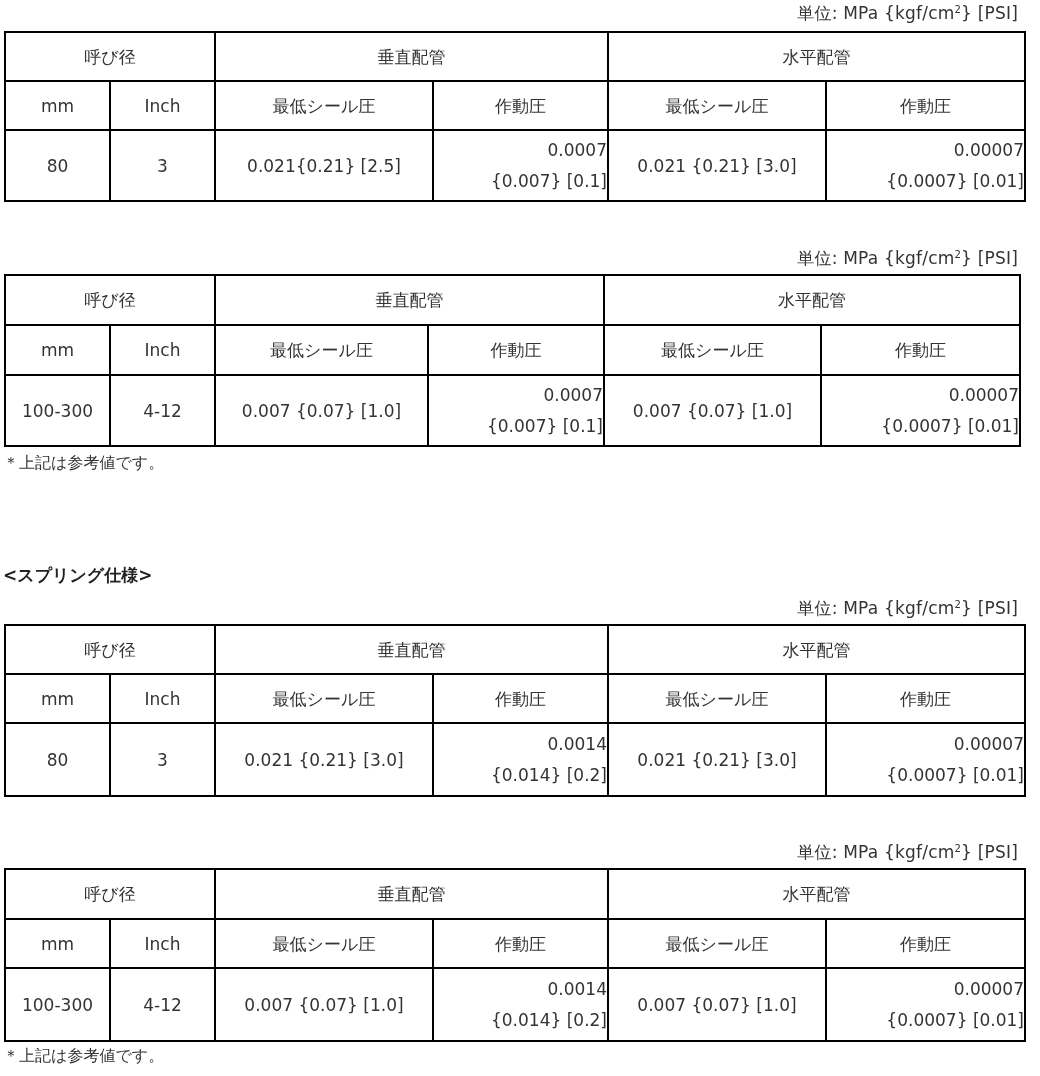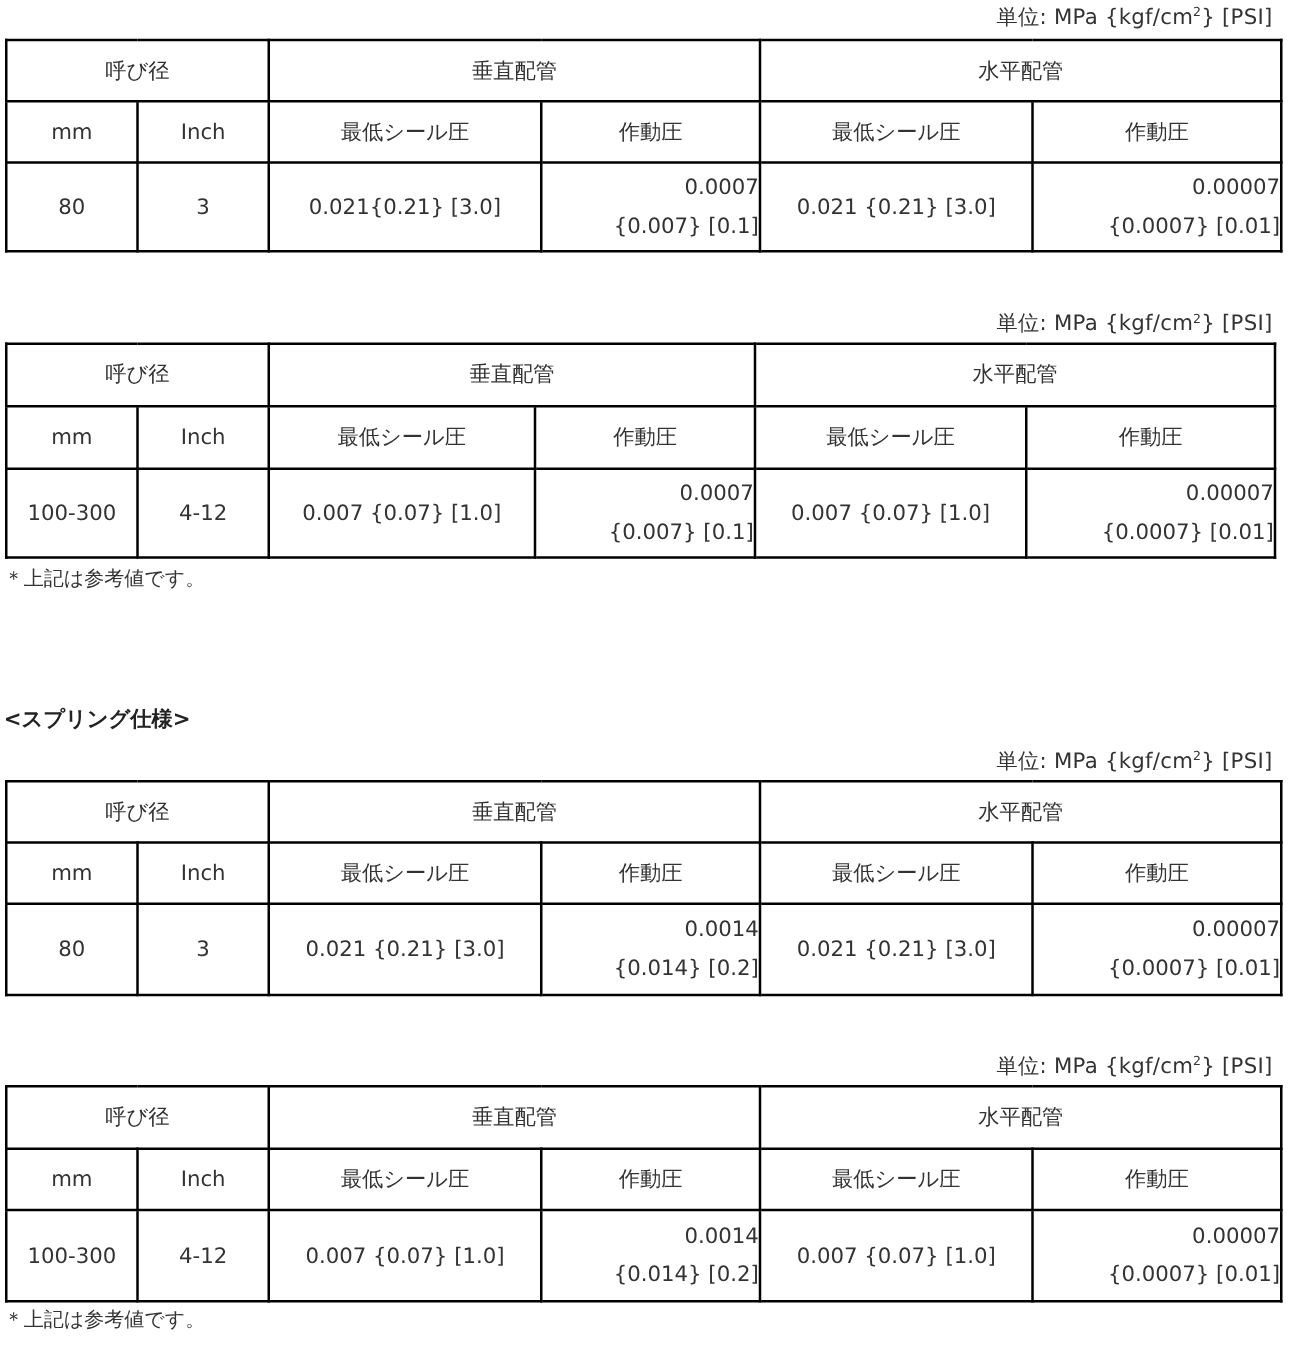--- a/index.html
+++ b/index.html
@@ -50,21 +50,21 @@
     <td>mm</td>
     <td>Inch</td>
     <td>最低シール圧</td>
     <td>作動圧</td>
     <td>最低シール圧</td>
     <td>作動圧</td>
   </tr>
   <tr style="height:71px">
     <td>80</td>
     <td>3</td>
-    <td>0.021{0.21} [3.0]</td>
+    <td>0.021{0.21} [2.5]</td>
     <td>
           <span class="two">0.0007</span>
           <span class="two">{0.007} [0.1]</span>
         </td>
     <td>0.021 {0.21} [3.0]</td>
     <td>
           <span class="two">0.00007</span>
           <span class="two">{0.0007} [0.01]</span>
         </td>
   </tr>

